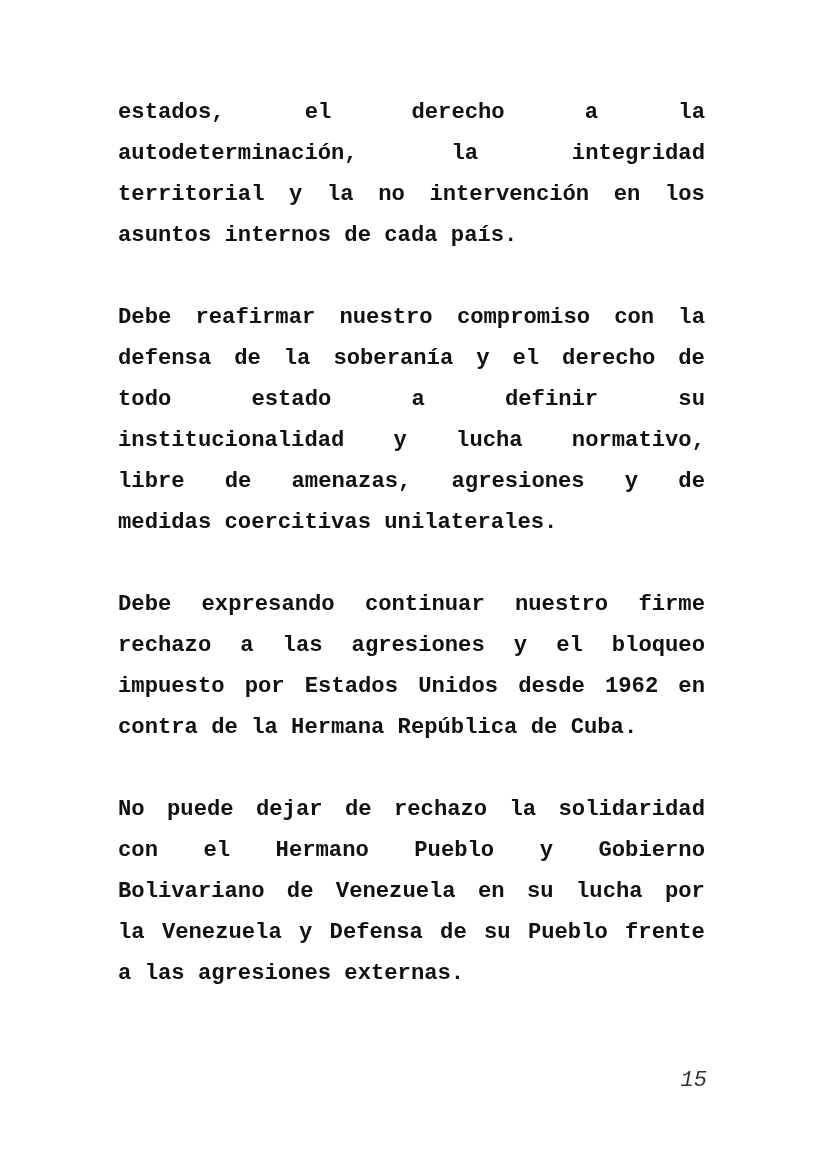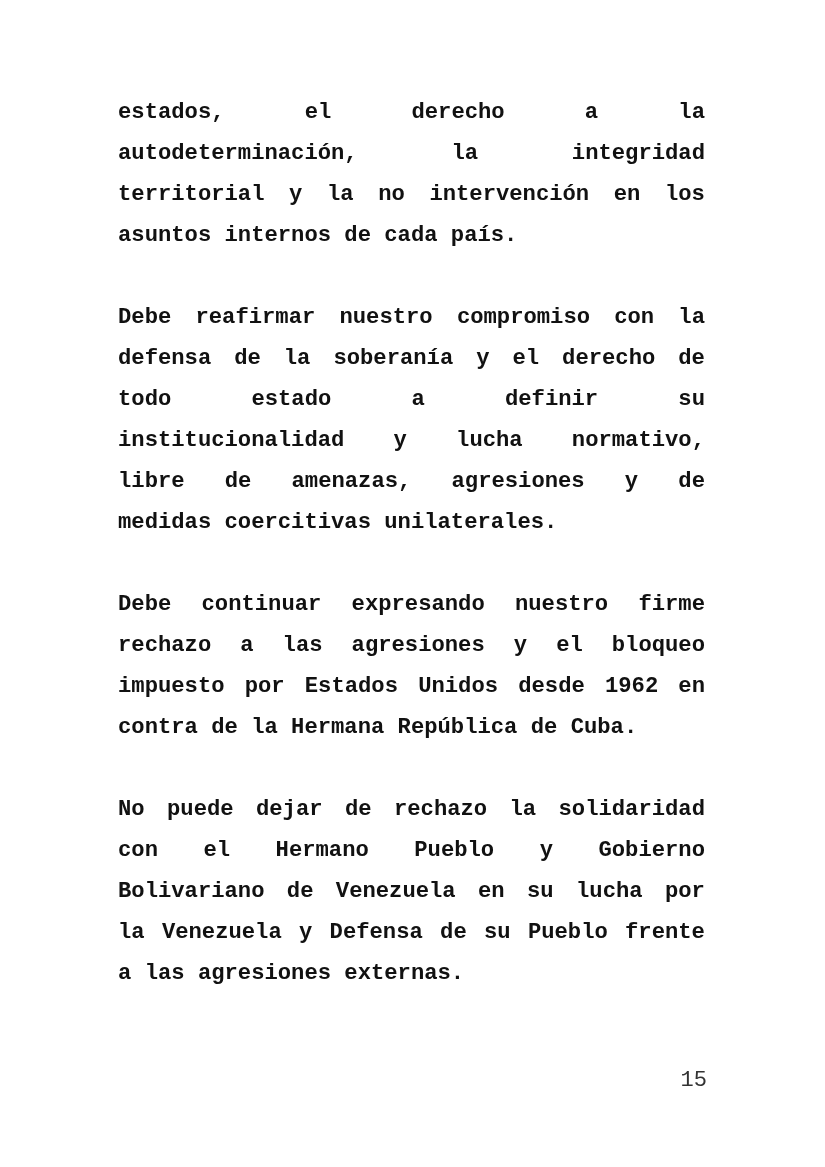--- a/index.html
+++ b/index.html
@@ -40,20 +40,21 @@
       margin-right: 13.3px;
     }
     .page-number {
       position: absolute;
       right: 118px;
       top: 1068px;
       font-family: "Liberation Mono", "DejaVu Sans Mono", monospace;
       font-size: 22px;
       color: #333333;
       font-weight: normal;
+      font-style: italic;
     }
   </style>
 </head>
 <body>
 
 <div class="page" id="doc-body">
     <div class="para">
       <div class="line">
         <span class="w">estados,</span>
         <span class="w">el</span>
@@ -125,22 +126,22 @@
       </div>
       <div class="line last">
         <span class="w">medidas</span>
         <span class="w">coercitivas</span>
         <span class="w">unilaterales.</span>
       </div>
     </div>
     <div class="para">
       <div class="line">
         <span class="w">Debe</span>
+        <span class="w">expresando</span>
         <span class="w">continuar</span>
-        <span class="w">expresando</span>
         <span class="w">nuestro</span>
         <span class="w">firme</span>
       </div>
       <div class="line">
         <span class="w">rechazo</span>
         <span class="w">a</span>
         <span class="w">las</span>
         <span class="w">agresiones</span>
         <span class="w">y</span>
         <span class="w">el</span>

